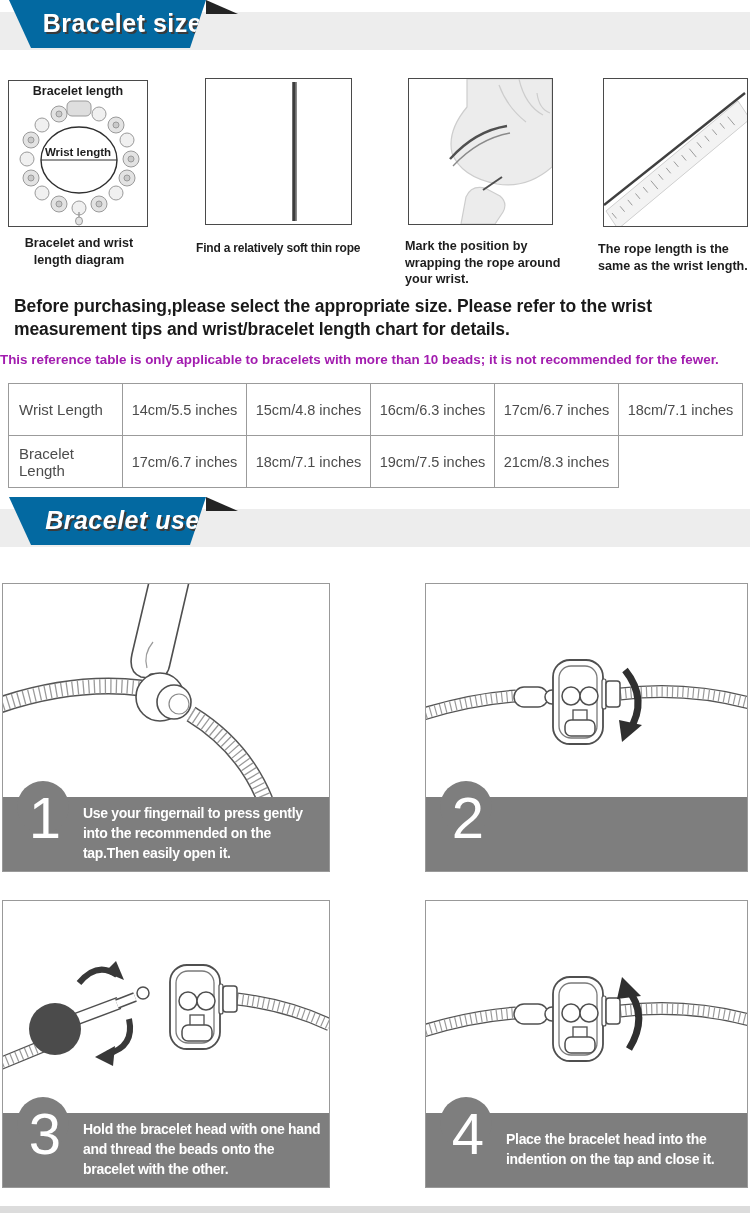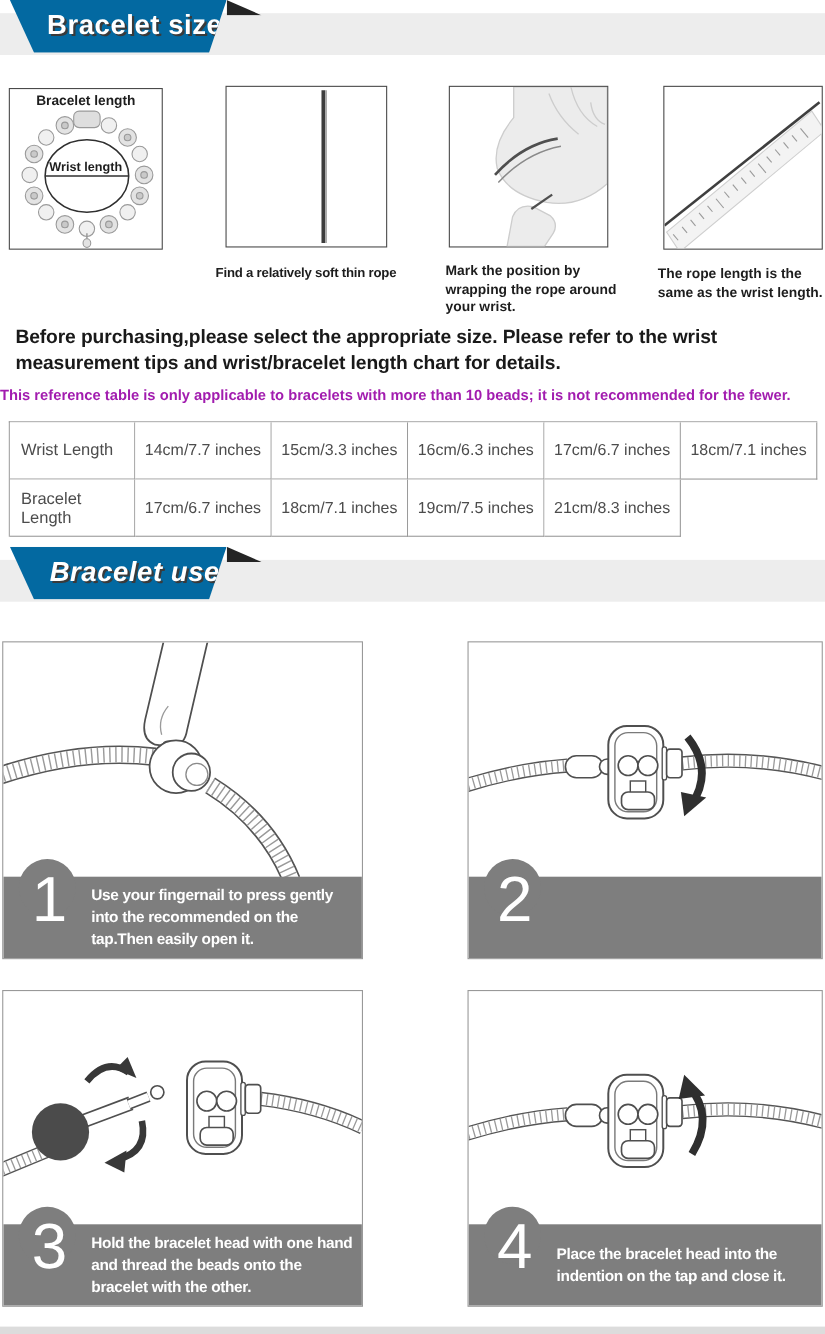--- a/index.html
+++ b/index.html
@@ -94,20 +94,21 @@
         <rect x="58" y="20" width="24" height="15" rx="5" fill="#dedede"></rect>
       </g>
       <line x1="70" y1="131" x2="70" y2="139" stroke="#9a9a9a" stroke-width="1.4"></line>
       <ellipse cx="70" cy="140" rx="3.5" ry="4" fill="#e3e3e3" stroke="#9a9a9a"></ellipse>
       <ellipse cx="70" cy="79" rx="38" ry="33" fill="#fff" fill-opacity="0.55" stroke="#2f2f2f" stroke-width="1.4"></ellipse>
       <line x1="32" y1="79" x2="108" y2="79" stroke="#2f2f2f" stroke-width="1.2"></line>
     </svg>
     <div class="fig1-label" style="top:3px;font-size:12.5px;">Bracelet length</div>
     <div class="fig1-label" style="top:65px;font-size:11.5px;">Wrist length</div>
   </div>
+  <div class="cap center" style="left:6px;top:235px;width:146px;">Bracelet and wrist length diagram</div>
 
   <div class="figbox" style="left:205px;top:78px;width:147px;height:147px;">
     <svg width="145" height="145" viewBox="0 0 145 145">
       <line x1="88" y1="3" x2="88" y2="142" stroke="#3d3d3d" stroke-width="3.5"></line>
       <line x1="90.5" y1="3" x2="90.5" y2="142" stroke="#8a8a8a" stroke-width="1"></line>
     </svg>
   </div>
   <div class="cap nowrap" style="left:196px;top:241px;">Find a relatively soft thin rope</div>
 
   <div class="figbox" style="left:408px;top:78px;width:145px;height:147px;">
@@ -148,22 +149,22 @@
       </g>
     </svg>
   </div>
   <div class="cap" style="left:598px;top:241px;width:165px;">The rope length is the same as the wrist length.</div>
 
   <div class="note-bold">Before purchasing,please select the appropriate size. Please refer to the wrist measurement tips and wrist/bracelet length chart for details.</div>
   <div class="note-red">This reference table is only applicable to bracelets with more than 10 beads; it is not recommended for the fewer.</div>
 
   <div class="size-table">
     <div class="cell rowhead">Wrist Length</div>
-    <div class="cell">14cm/7.7 inches</div>
-    <div class="cell">15cm/3.3 inches</div>
+    <div class="cell">14cm/5.5 inches</div>
+    <div class="cell">15cm/4.8 inches</div>
     <div class="cell">16cm/6.3 inches</div>
     <div class="cell">17cm/6.7 inches</div>
     <div class="cell">18cm/7.1 inches</div>
     <div class="cell rowhead">Bracelet Length</div>
     <div class="cell">17cm/6.7 inches</div>
     <div class="cell">18cm/7.1 inches</div>
     <div class="cell">19cm/7.5 inches</div>
     <div class="cell">21cm/8.3 inches</div>
   </div>
 

